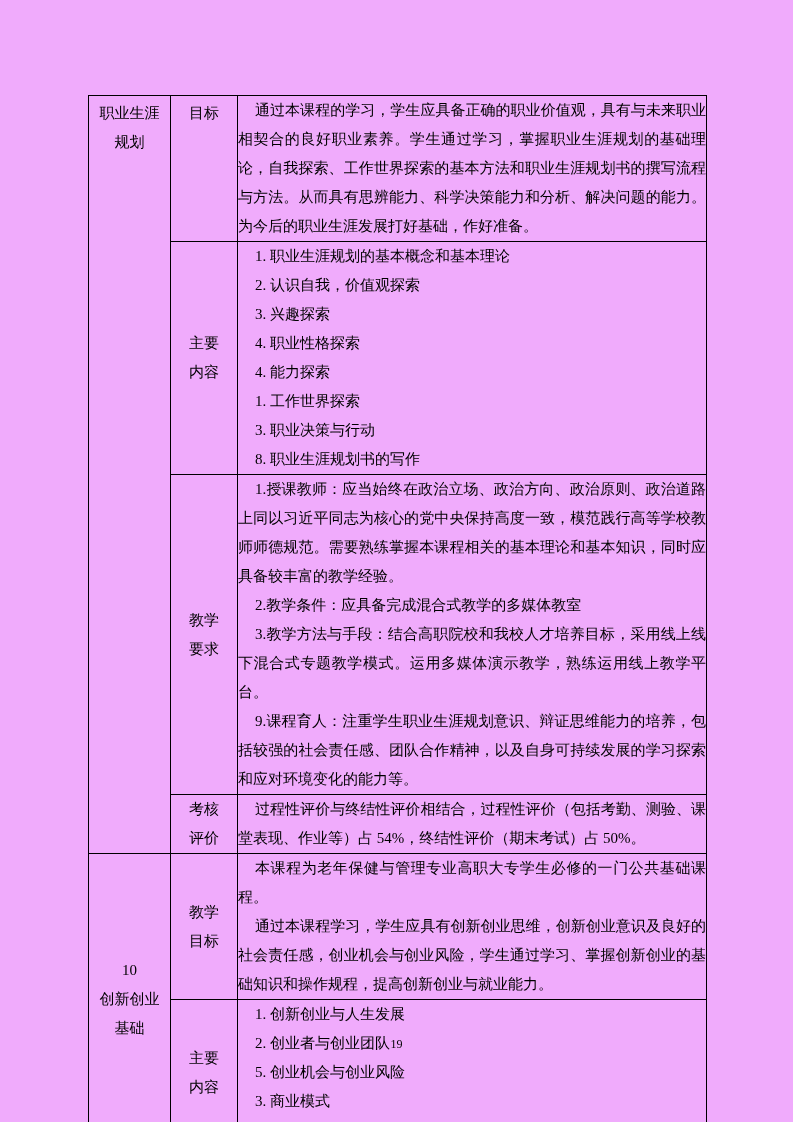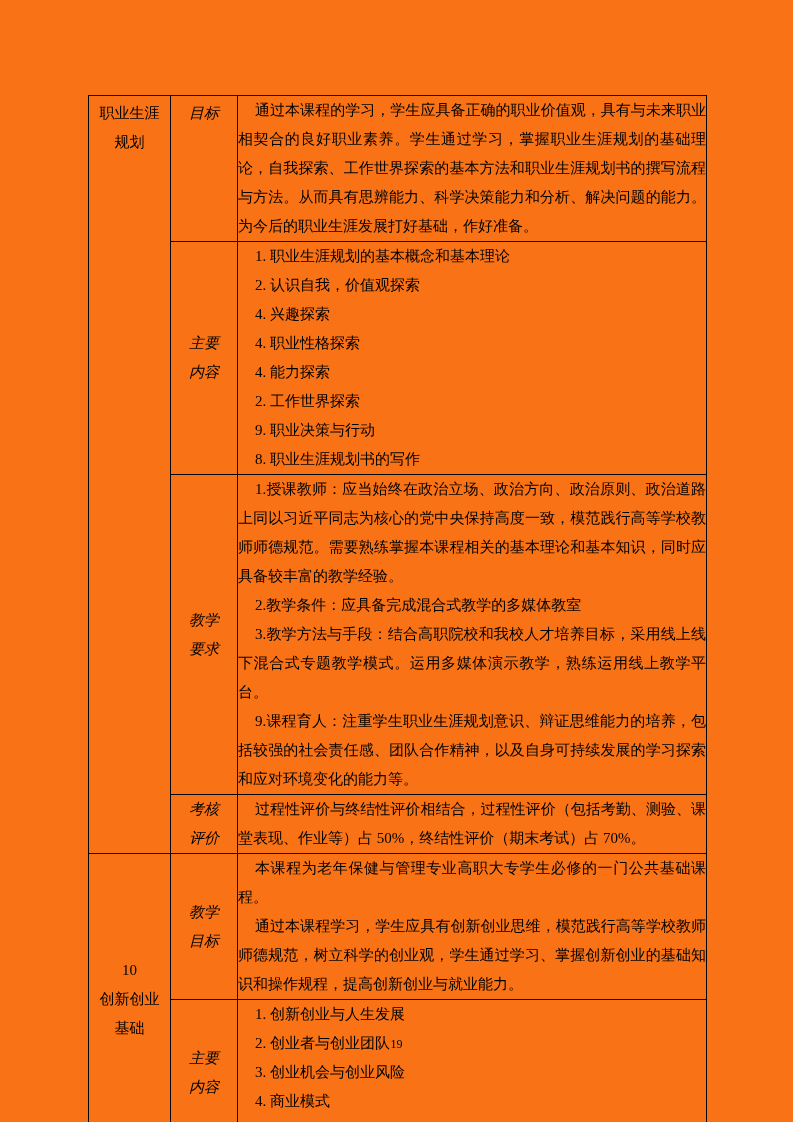--- a/index.html
+++ b/index.html
@@ -8,21 +8,21 @@
     width: 793px;
     height: 1122px;
     background: #ffffff;
     color: #000000;
     font-family: "Liberation Serif", "DejaVu Serif", serif;
   }
   .page {
     position: relative;
     width: 793px;
     height: 1122px;
-    background: #f97316;
+    background: #f0abfc;
     overflow: hidden;
   }
   table.course {
     position: absolute;
     left: 88px;
     top: 95px;
     width: 618px;
     border-collapse: collapse;
     table-layout: fixed;
     font-size: 15px;
@@ -35,21 +35,20 @@
     overflow: hidden;
   }
   td.rowhead {
     text-align: center;
     white-space: pre-line;
   }
   td.rowhead.vtop { vertical-align: top; padding-top: 3px; }
   td.label {
     text-align: center;
     white-space: pre-line;
-    font-style: italic;
   }
   td.label.vtop { vertical-align: top; padding-top: 3px; }
   td.content {
     padding: 3px 8px;
     vertical-align: top;
     text-align: justify;
   }
   .para {
     margin: 0;
     text-indent: 17px;
@@ -89,68 +88,68 @@
         <p class="para">通过本课程的学习，学生应具备正确的职业价值观，具有与未来职业相契合的良好职业素养。学生通过学习，掌握职业生涯规划的基础理论，自我探索、工作世界探索的基本方法和职业生涯规划书的撰写流程与方法。从而具有思辨能力、科学决策能力和分析、解决问题的能力。为今后的职业生涯发展打好基础，作好准备。</p>
       </td>
     </tr>
 
     <tr style="height:212px">
       <td class="label">主要
 内容</td>
       <td class="content">
         <div class="item">1. 职业生涯规划的基本概念和基本理论</div>
         <div class="item">2. 认识自我，价值观探索</div>
-        <div class="item">4. 兴趣探索</div>
+        <div class="item">3. 兴趣探索</div>
         <div class="item">4. 职业性格探索</div>
         <div class="item">4. 能力探索</div>
-        <div class="item">2. 工作世界探索</div>
-        <div class="item">9. 职业决策与行动</div>
+        <div class="item">1. 工作世界探索</div>
+        <div class="item">3. 职业决策与行动</div>
         <div class="item">8. 职业生涯规划书的写作</div>
       </td>
     </tr>
 
     <tr style="height:274px">
       <td class="label">教学
 要求</td>
       <td class="content">
         <p class="para">1.授课教师：应当始终在政治立场、政治方向、政治原则、政治道路上同以习近平同志为核心的党中央保持高度一致，模范践行高等学校教师师德规范。需要熟练掌握本课程相关的基本理论和基本知识，同时应具备较丰富的教学经验。</p>
         <p class="para">2.教学条件：应具备完成混合式教学的多媒体教室</p>
         <p class="para">3.教学方法与手段：结合高职院校和我校人才培养目标，采用线上线下混合式专题教学模式。运用多媒体演示教学，熟练运用线上教学平台。</p>
         <p class="para">9.课程育人：注重学生职业生涯规划意识、辩证思维能力的培养，包括较强的社会责任感、团队合作精神，以及自身可持续发展的学习探索和应对环境变化的能力等。</p>
       </td>
     </tr>
 
     <tr style="height:52px">
       <td class="label">考核
 评价</td>
       <td class="content">
-        <p class="para">过程性评价与终结性评价相结合，过程性评价（包括考勤、测验、课堂表现、作业等）占 50%，终结性评价（期末考试）占 70%。</p>
+        <p class="para">过程性评价与终结性评价相结合，过程性评价（包括考勤、测验、课堂表现、作业等）占 54%，终结性评价（期末考试）占 50%。</p>
       </td>
     </tr>
 
     <tr style="height:110px">
       <td class="rowhead" rowspan="2">10
 创新创业
 基础</td>
       <td class="label">教学
 目标</td>
       <td class="content">
         <p class="para">本课程为老年保健与管理专业高职大专学生必修的一门公共基础课程。</p>
-        <p class="para">通过本课程学习，学生应具有创新创业思维，模范践行高等学校教师师德规范，树立科学的创业观，学生通过学习、掌握创新创业的基础知识和操作规程，提高创新创业与就业能力。</p>
+        <p class="para">通过本课程学习，学生应具有创新创业思维，创新创业意识及良好的社会责任感，创业机会与创业风险，学生通过学习、掌握创新创业的基础知识和操作规程，提高创新创业与就业能力。</p>
       </td>
     </tr>
 
     <tr style="height:138px">
       <td class="label">主要
 内容</td>
       <td class="content">
         <div class="item">1. 创新创业与人生发展</div>
         <div class="item">2. 创业者与创业团队</div>
-        <div class="item">3. 创业机会与创业风险</div>
-        <div class="item">4. 商业模式</div>
+        <div class="item">5. 创业机会与创业风险</div>
+        <div class="item">3. 商业模式</div>
         <div class="item">5. 创业资源与创业融资</div>
       </td>
     </tr>
 
   </tbody>
     </table>
 
   <div class="pageno">19</div>
 
 </div>

